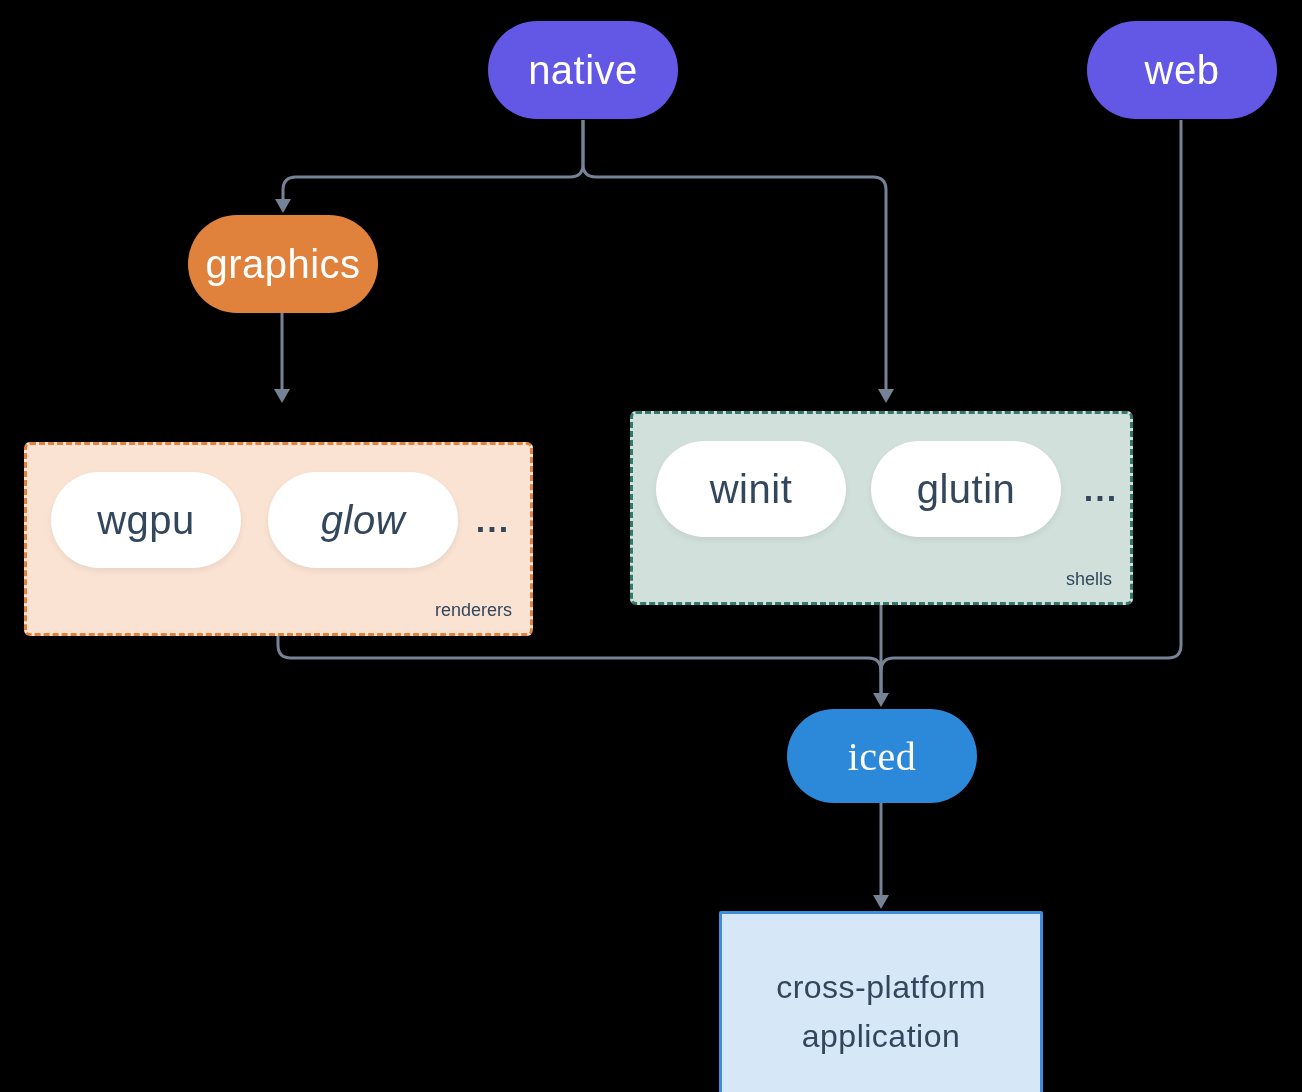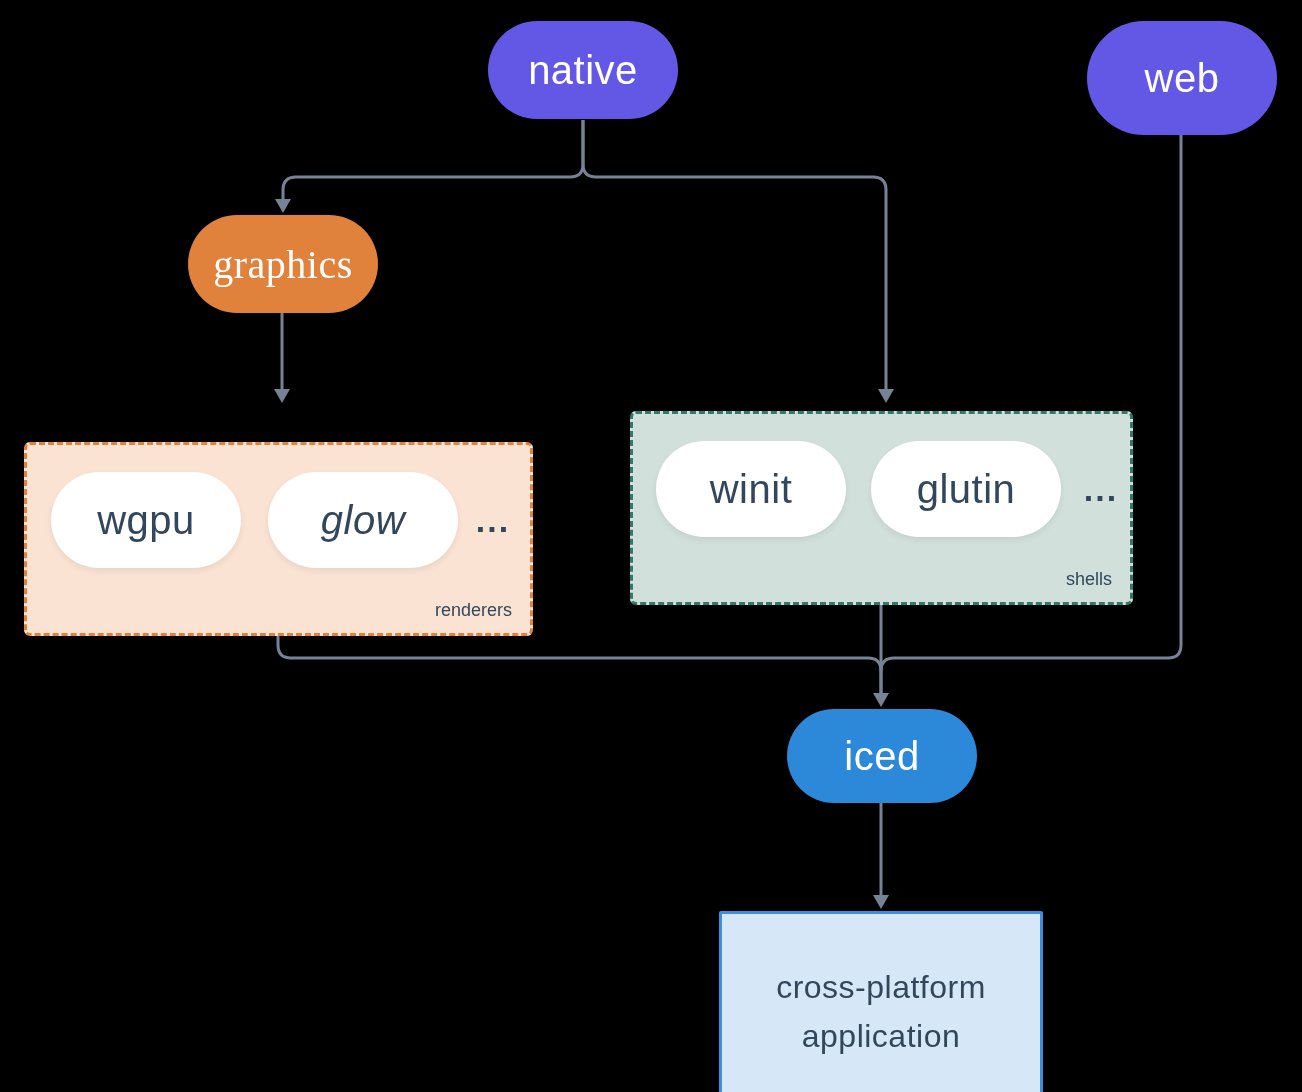--- a/index.html
+++ b/index.html
@@ -45,21 +45,21 @@
     position:absolute;
     display:flex;
     align-items:center;
     justify-content:center;
     border-radius:60px;
     font-size:40px;
     letter-spacing:0.5px;
   }
   .pill.purple{background:var(--purple);color:var(--white);}
   .pill.orange{background:var(--orange);color:var(--white);}
-  .pill.blue{background:var(--blue);color:var(--white);}
+  .pill.blue{background:var(--blue);color:var(--white);font-family:Liberation Serif, serif;}
   .pill.white{
     background:var(--white);
     color:var(--dark-text);
     box-shadow:0 3px 6px rgba(0,0,0,0.07);
   }
   .group-box{
     position:absolute;
     border-radius:6px;
   }
   .group-box.renderers{
@@ -133,25 +133,25 @@
     <polygon class="arrowhead" points="274,389 290,389 282,403"></polygon>
     <polygon class="arrowhead" points="878,389 894,389 886,403"></polygon>
     <polygon class="arrowhead" points="873,693 889,693 881,707"></polygon>
     <polygon class="arrowhead" points="873,895 889,895 881,909"></polygon>
   </svg>
 
   <div class="pill purple" style="left:488px;top:21px;width:190px;height:98px;">
     <span>native</span>
   </div>
 
-  <div class="pill purple" style="left:1087px;top:21px;width:190px;height:114px;">
+  <div class="pill purple" style="left:1087px;top:21px;width:190px;height:98px;">
     <span>web</span>
   </div>
 
-  <div class="pill orange" style="left:188px;top:215px;width:190px;height:98px;font-family:Liberation Serif, serif;">
+  <div class="pill orange" style="left:188px;top:215px;width:190px;height:98px;">
     <span>graphics</span>
   </div>
 
   <div class="group-box renderers" style="left:24px;top:405px;width:509px;height:194px;">
     <div class="pill white" style="left:24px;top:27px;width:190px;height:96px;">
       <span>wgpu</span>
     </div>
     <div class="pill white" style="left:241px;top:27px;width:190px;height:96px;font-style:italic;">
       <span>glow</span>
     </div>

